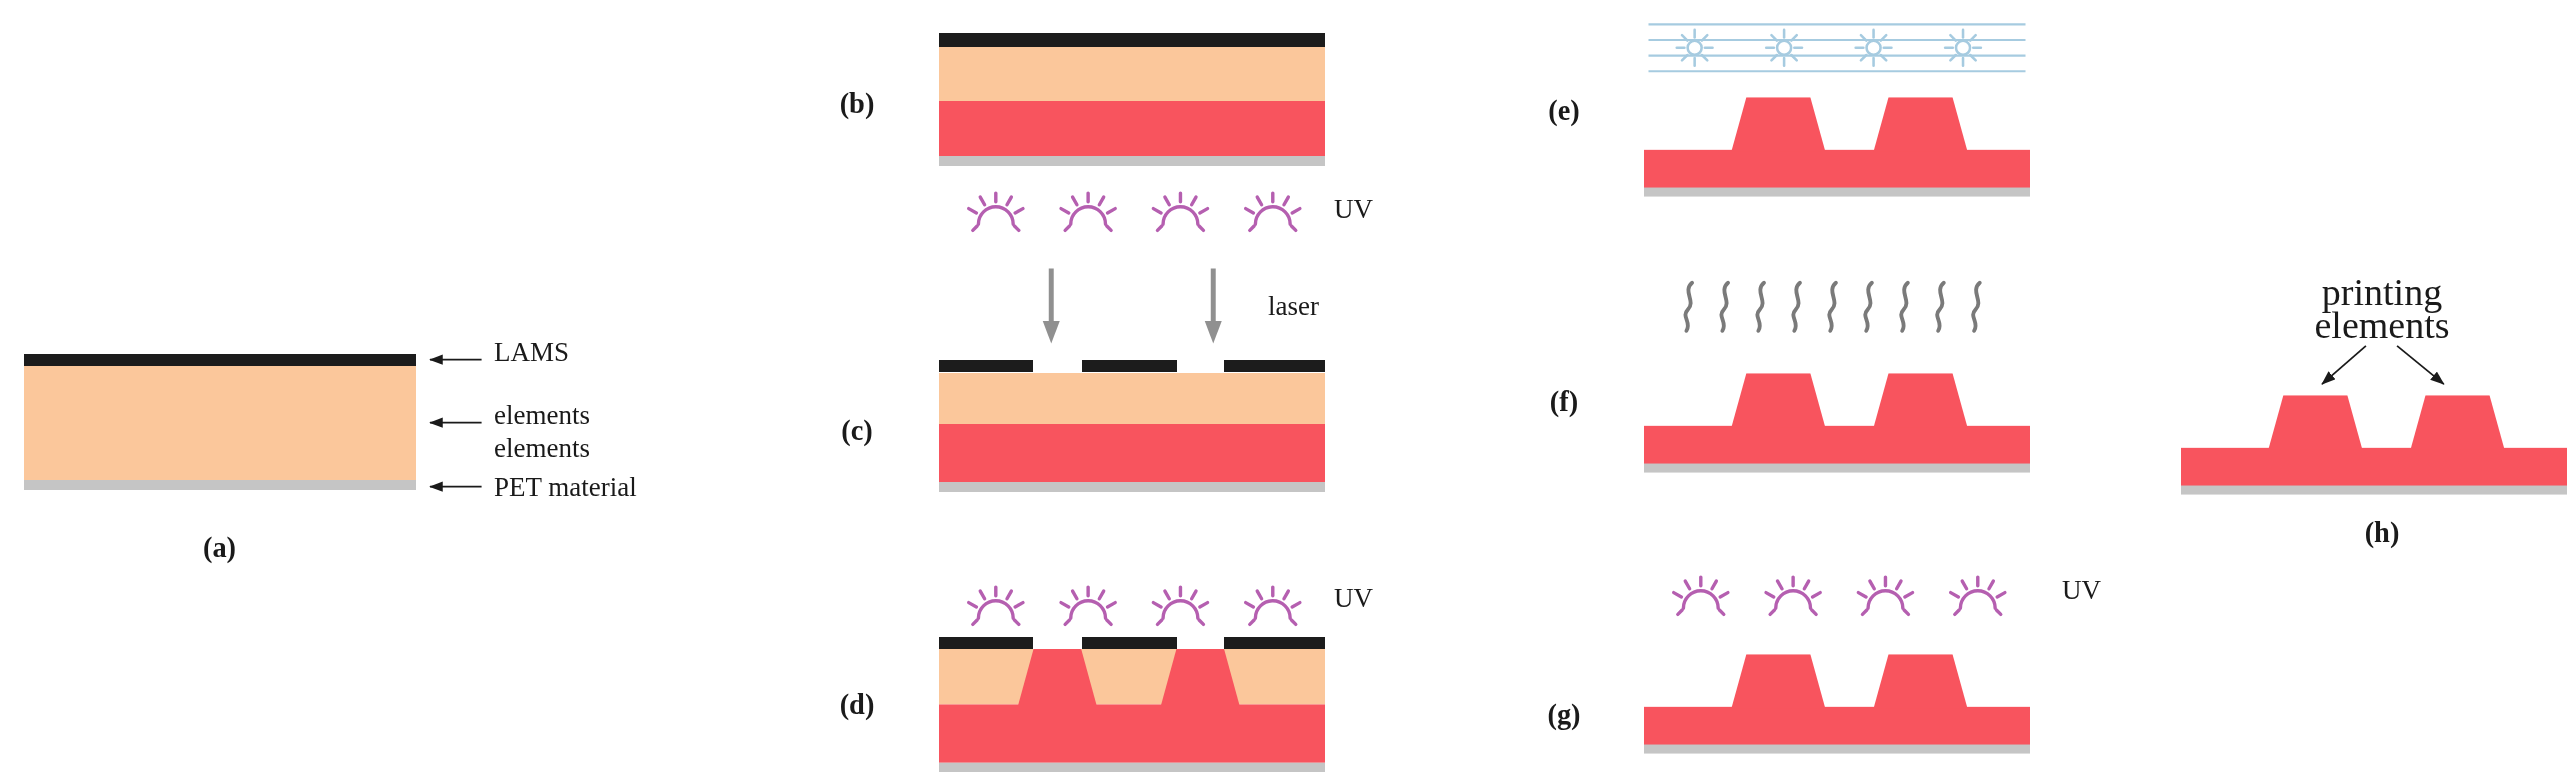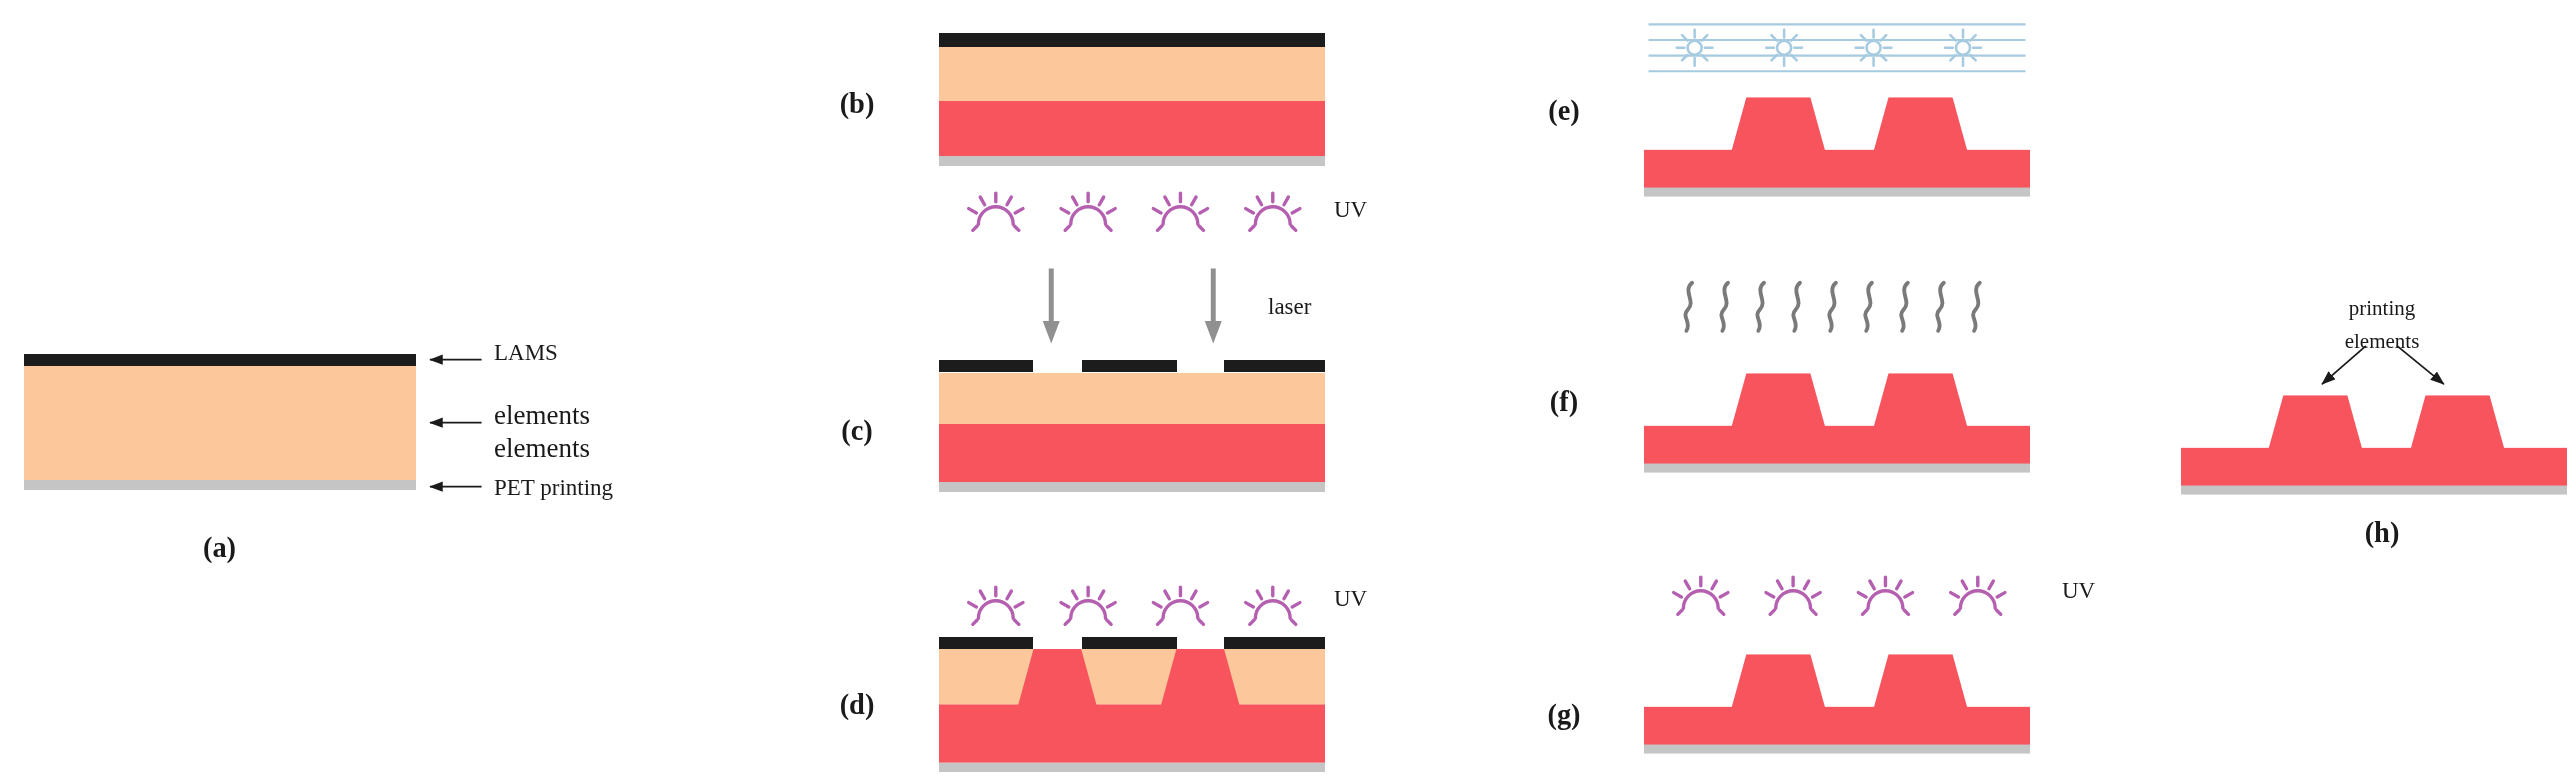--- a/index.html
+++ b/index.html
@@ -4,21 +4,21 @@
 <style>
   * { margin:0; padding:0; box-sizing:border-box; }
   html,body { background:#ffffff; }
   #canvas {
     position:relative; width:2576px; height:784px; background:#ffffff;
     font-family:"Liberation Serif","DejaVu Serif",serif;
     color:var(--text,#1a1a1a); overflow:hidden;
   }
   .panel { position:absolute; inset:0; }
   .abs { position:absolute; }
-  .ann { font-size:23px; line-height:33px; white-space:nowrap; }
+  .ann { font-size:27px; line-height:33px; white-space:nowrap; }
   .ann2 { font-size:27px; line-height:33px; }
   .panel-label { font-size:28.4px; line-height:34px; font-weight:bold; text-align:center; }
   .layer { width:100%; }
   .lams-bg { background:var(--lams); }
   .polymer-bg { background:var(--polymer); }
   .photopolymer-bg { background:var(--photopolymer); }
   .substrate-bg { background:var(--substrate); }
   .mask-seg { position:absolute; top:0; height:100%; background:var(--lams); }
   .center { text-align:center; }
 </style>
@@ -86,21 +86,21 @@
       <line x1="90" y1="8" x2="17" y2="8" stroke="var(--text)" stroke-width="2.4" marker-end="url(#arrowhead)"></line>
     </svg>
     <svg class="abs" style="left:418px;top:481px" width="65" height="11.4" viewBox="0 0 92 16">
       <line x1="90" y1="8" x2="17" y2="8" stroke="var(--text)" stroke-width="2.4" marker-end="url(#arrowhead)"></line>
     </svg>
     <div class="abs ann" style="left:494px;top:336px">LAMS</div>
     <div class="abs ann2" style="left:494px;top:399px">
       <div>elements</div>
       <div>elements</div>
     </div>
-    <div class="abs ann" style="left:494px;top:471px">PET printing</div>
+    <div class="abs ann" style="left:494px;top:471px">PET material</div>
     <div class="abs panel-label" style="left:23.5px;top:531px;width:392px">(a)</div>
   </div>
 
   <div class="panel">
     <div class="abs" style="left:939px;top:33px;width:386px">
       <div class="layer lams-bg" style="height:13.5px"></div>
       <div class="layer polymer-bg" style="height:54px"></div>
       <div class="layer photopolymer-bg" style="height:55px"></div>
       <div class="layer substrate-bg" style="height:10px"></div>
     </div>
@@ -206,21 +206,21 @@
       <use href="#sym-uvlamp" x="390" y="0" width="98" height="63"></use>
     </svg>
     <div class="abs ann" style="left:2062px;top:574px">UV</div>
     <svg class="abs" style="left:1644px;top:654px" width="386" height="100" viewBox="0 0 543 140">
       <use href="#sym-relief" width="543" height="140"></use>
     </svg>
     <div class="abs panel-label" style="left:1493px;top:698px;width:142px">(g)</div>
   </div>
 
   <div class="panel">
-    <div class="abs ann2 center" style="left:2240px;top:292px;width:284px;font-size:21px">
+    <div class="abs ann2 center" style="left:2240px;top:276px;width:284px;font-size:38px">
       <div>printing</div>
       <div>elements</div>
     </div>
     <svg class="abs" style="left:2282px;top:343px" width="199" height="51" viewBox="0 0 280 72">
       <line x1="118" y1="4" x2="56" y2="58" stroke="var(--text)" stroke-width="2.5" marker-end="url(#arrowhead)"></line>
       <line x1="162" y1="4" x2="228" y2="58" stroke="var(--text)" stroke-width="2.5" marker-end="url(#arrowhead)"></line>
     </svg>
     <svg class="abs" style="left:2181px;top:395px" width="386" height="100" viewBox="0 0 543 140">
       <use href="#sym-relief" width="543" height="140"></use>
     </svg>

